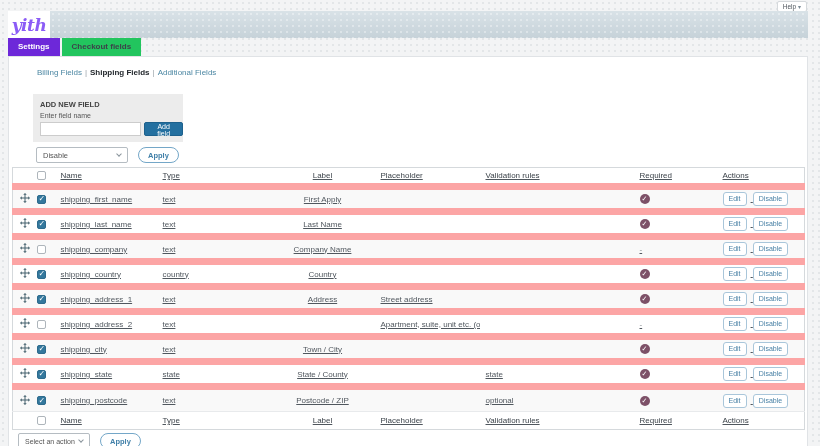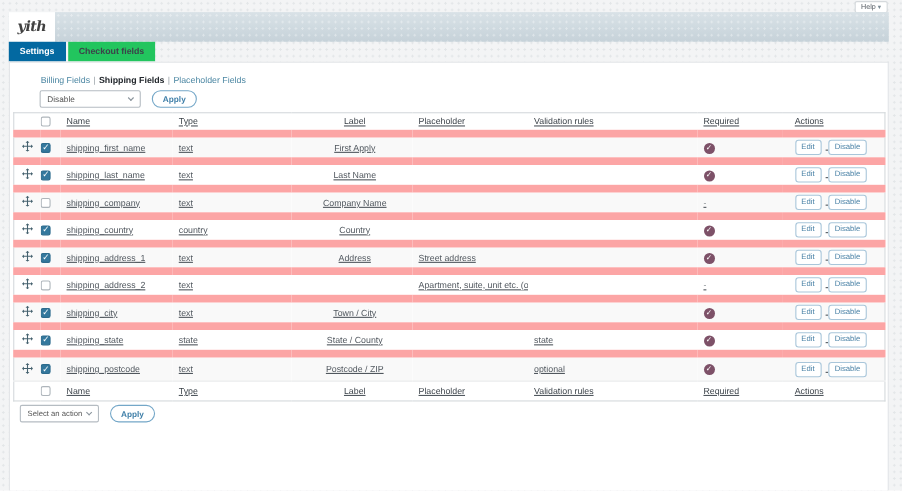--- a/index.html
+++ b/index.html
@@ -25,33 +25,33 @@
     background-image:radial-gradient(rgba(255,255,255,.35) 1px, transparent 1.2px),
                      linear-gradient(#d9e2e7, #c6d2d9);
     background-size:6px 6px, 100% 100%;
   }
   .logo-box {
     position:absolute; left:0; top:0; bottom:0; width:42px; background:#fff;
     display:flex; align-items:center; justify-content:center;
   }
   .logo-text {
     font-family:"DejaVu Serif", serif; font-style:italic; font-weight:bold;
-    font-size:13px; color:#404040; letter-spacing:-0.5px;
+    font-size:17px; color:#8b5cf6; letter-spacing:-0.5px;
   }
   .plugin-title {
     position:absolute; left:53px; top:0; height:27px; line-height:27px;
     font-size:9px; font-weight:bold; color:#1d4355; letter-spacing:.2px;
   }
   
   .tabs { position:absolute; left:8px; top:38px; height:18px; white-space:nowrap; }
   .tab {
     display:inline-block; height:18px; line-height:18px; padding:0 10px;
     font-size:8px; font-weight:bold; cursor:pointer; vertical-align:top;
   }
-  .tab.active { background:#0369a1; color:#fff; }
+  .tab.active { background:#6d28d9; color:#fff; }
   .tab.inactive { background:#22c55e; color:#3c434a; margin-left:2px; }
   
   .panel {
     position:absolute; left:8px; top:56px; width:800px; height:390px;
     background:#fff; border:1px solid #e0e3e6; border-bottom:none;
   }
   
   .subnav { margin:11px 0 0 28px; font-size:8px; }
   .subnav a { color:#4c87a3; text-decoration:none; cursor:pointer; }
   .subnav .current { color:#23282d; font-weight:bold; }
@@ -147,23 +147,31 @@
   </div>
 </div>
 
 <div class="tabs">
   <span class="tab active">Settings</span><span class="tab inactive">Checkout fields</span>
 </div>
 
 <div class="panel">
 
   <div class="subnav">
-    <a>Billing Fields</a><span class="sep">|</span><span class="current">Shipping Fields</span><span class="sep">|</span><a>Placeholder Fields</a>
-  </div>
-
+    <a>Billing Fields</a><span class="sep">|</span><span class="current">Shipping Fields</span><span class="sep">|</span><a>Additional Fields</a>
+  </div>
+
+  <div class="add-box">
+    <div class="add-box-title">ADD NEW FIELD</div>
+    <div class="add-box-label">Enter field name</div>
+    <div class="add-box-row">
+      <input class="field-name-input" value="" style="">
+      <button class="add-field-btn">Add field</button>
+    </div>
+  </div>
 
   <div class="bulk-top">
     <span class="fake-select sel-top">
       <span>Disable</span>
       <span class="chev"></span>
     </span>
     <button class="apply-btn">Apply</button>
   </div>
 
   <table class="fields">

